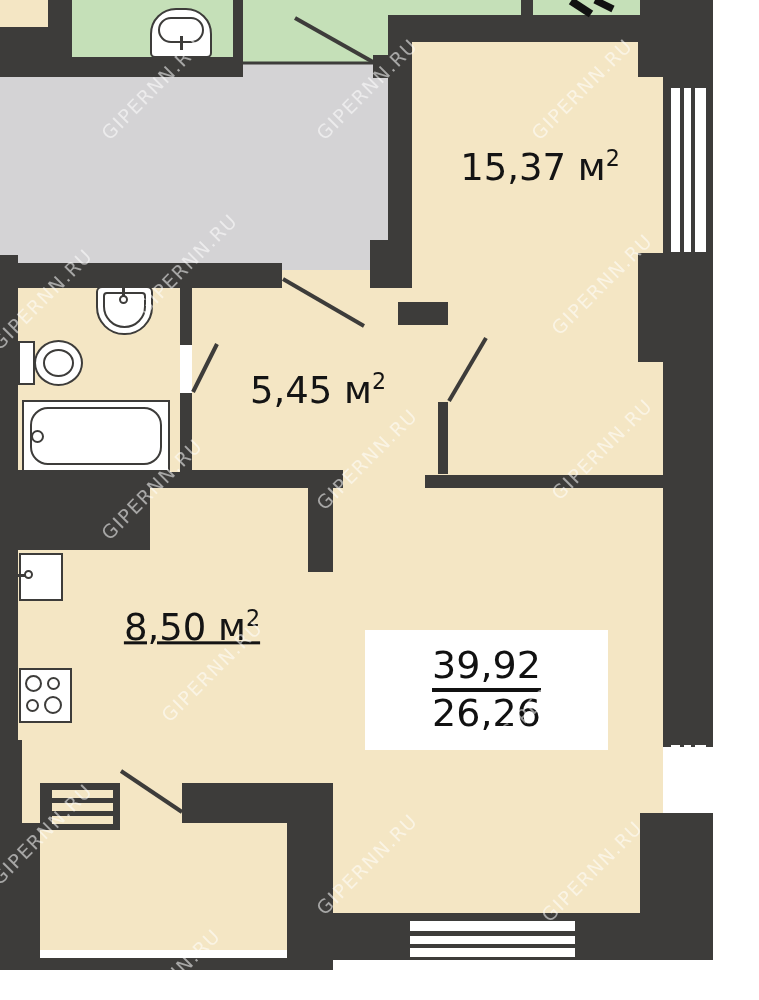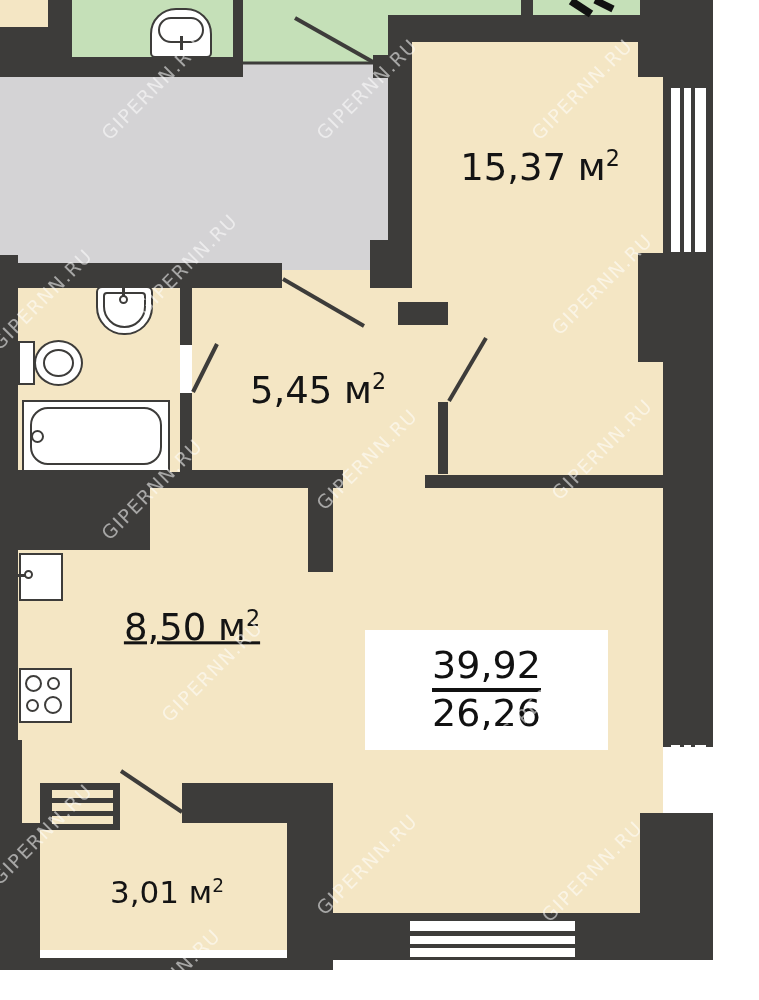--- a/index.html
+++ b/index.html
@@ -146,23 +146,20 @@
 
   <div class="room-label" style="left:540px;top:167px;">
     <span>15,37 м</span><sup>2</sup>
   </div>
   <div class="room-label" style="left:318px;top:390px;">
     <span>5,45 м</span><sup>2</sup>
   </div>
   <div class="room-label" style="left:192px;top:627px;text-decoration:underline;">
     <span>8,50 м</span><sup>2</sup>
   </div>
-  <div class="room-label mid" style="left:167px;top:892px;">
-    <span>3,01 м</span><sup>2</sup>
-  </div>
 
   <div class="apt-box">
     <span class="apt-frac">
       <span class="num">39,92</span>
       <span class="den">26,26</span>
     </span>
   </div>
 
   <div class="wm" style="left:85px;top:78px;">GIPERNN.RU</div>
   <div class="wm" style="left:300px;top:78px;">GIPERNN.RU</div>

